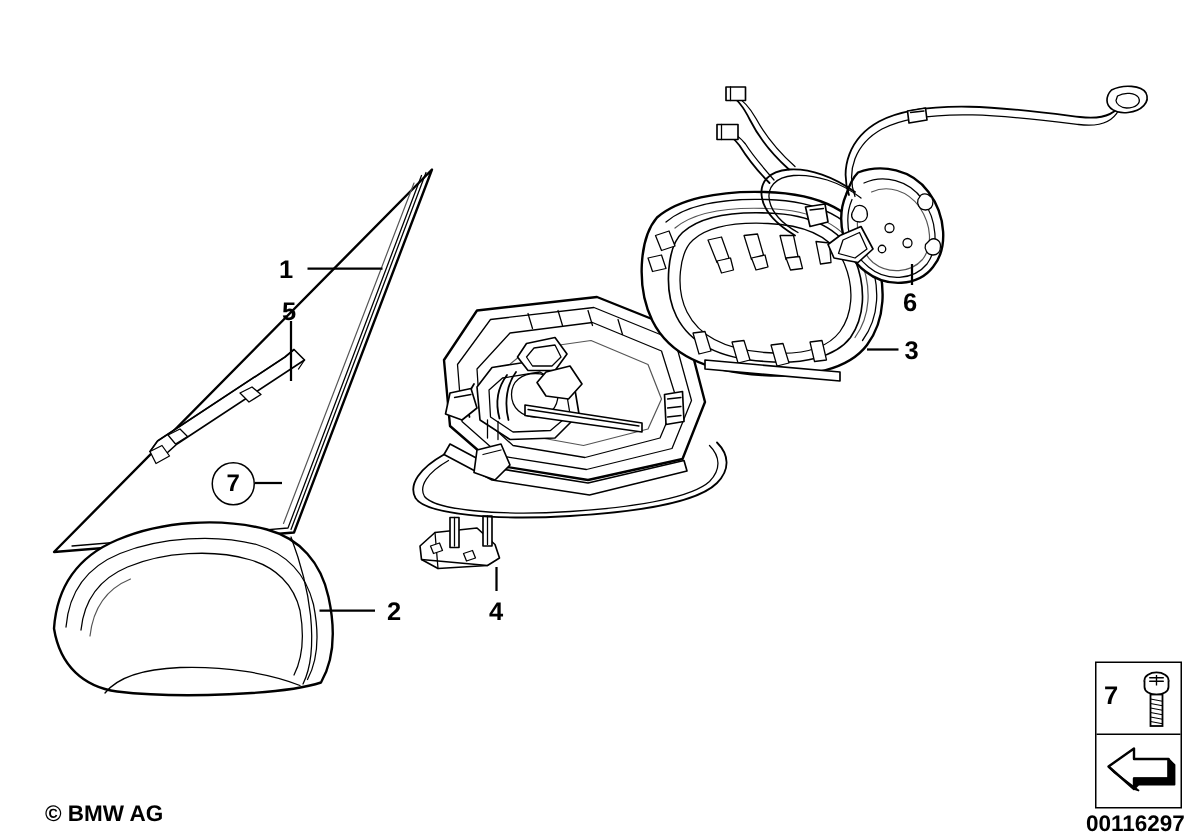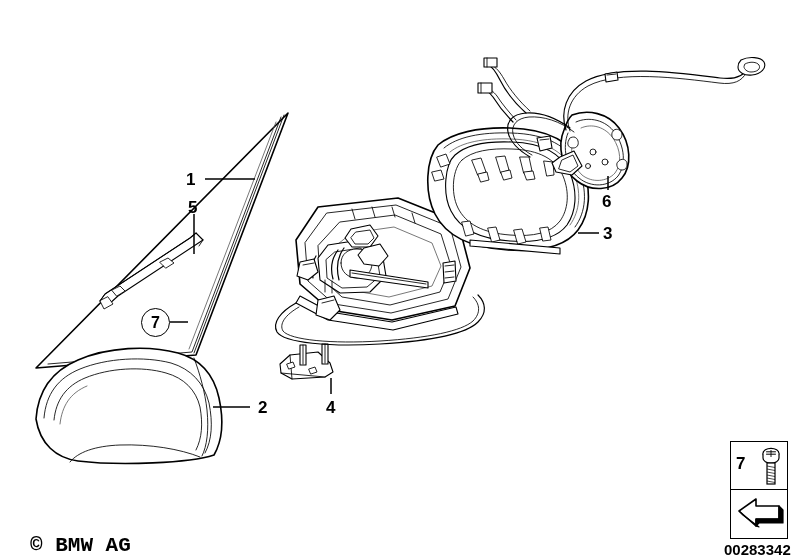--- a/index.html
+++ b/index.html
@@ -46,23 +46,23 @@
     font-family: "Liberation Sans", sans-serif;
     font-weight: bold;
     font-size: 16px;
     color: #000000;
     background: #ffffff;
   }
   #copyright {
     position: absolute;
     left: 30px;
     top: 534px;
-    font-family: Liberation Mono, monospace;
-    font-weight: bold;
-    font-size: 21px;
+    font-family: Liberation Sans, sans-serif;
+    font-weight: bold;
+    font-size: 15px;
     color: #000000;
     letter-spacing: 0px;
     white-space: nowrap;
   }
   #legend-box {
     position: absolute;
     left: 730px;
     top: 441px;
     width: 58px;
     height: 98px;
@@ -379,15 +379,15 @@
     </div>
     <div id="legend-cell-bottom">
       <svg id="legend-arrow-icon" viewBox="0 0 50 39">
         <path d="M4,16 L21,4 L21,11 L44,11 L44,24 L21,24 L21,31 Z" fill="#fff" stroke="#000" stroke-width="1.6" stroke-linejoin="round"></path>
         <path d="M44,11 L48,15 L48,28 L24,28 L21,31 L21,24 L44,24 Z" fill="#000" stroke="#000" stroke-width="1.2" stroke-linejoin="round"></path>
         <path d="M4,16 L8,20 L24,32 L21,31" fill="#000" stroke="#000" stroke-width="1.2" stroke-linejoin="round"></path>
       </svg>
     </div>
   </div>
 
-  <div id="diagram-number">00283342</div>
+  <div id="diagram-number">00116297</div>
 
 </div>
 
 </body></html>

